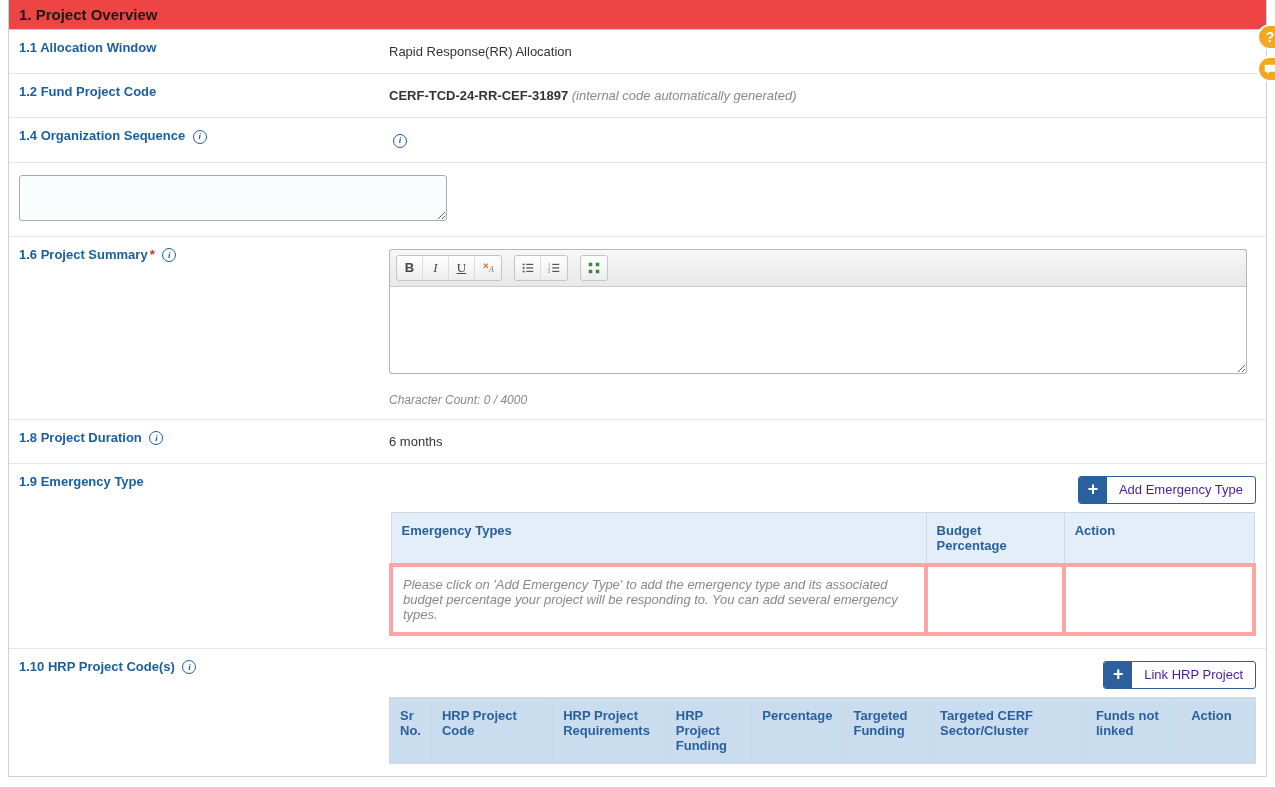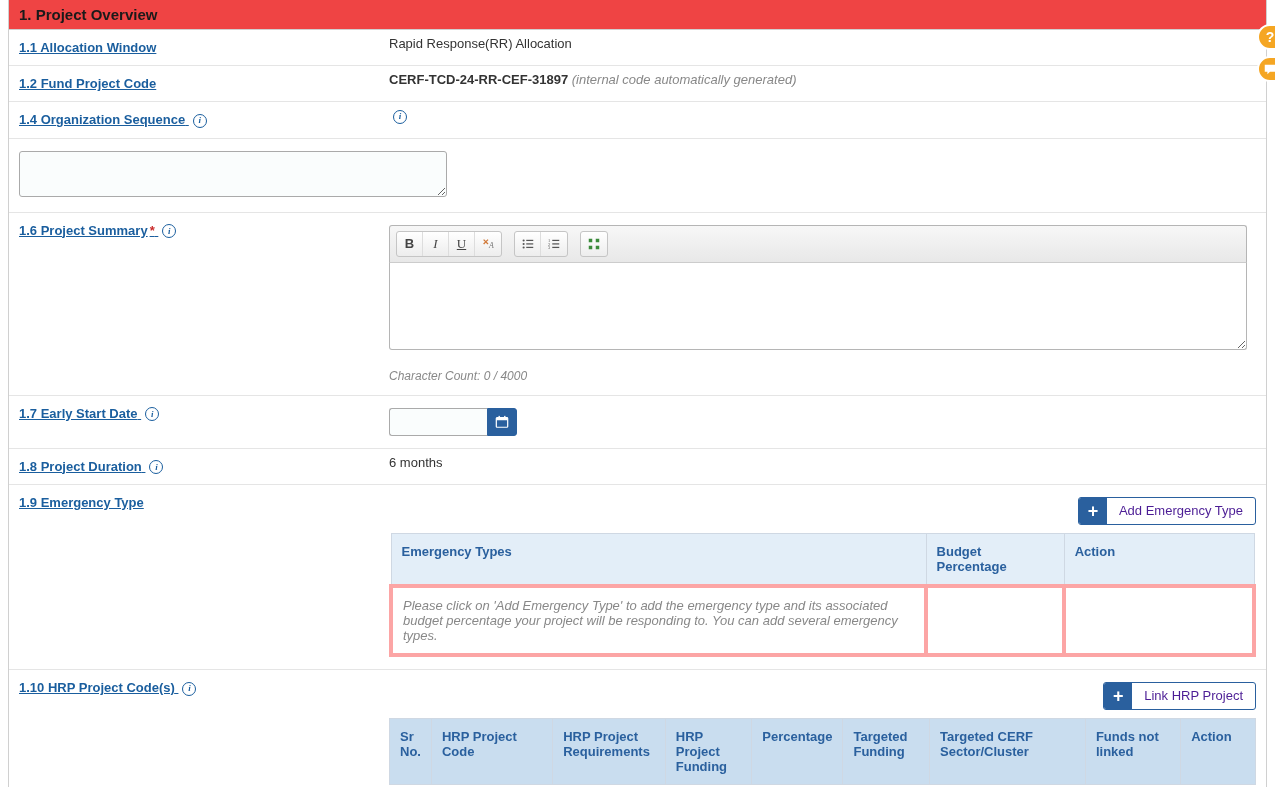--- a/index.html
+++ b/index.html
@@ -24,25 +24,24 @@
     border-bottom: 1px solid #e5e5e5;
   }
   .row:last-child { border-bottom: none; }
   .label-col {
     width: 370px;
     flex-shrink: 0;
     padding: 10px 10px;
     color: #1a5e9e;
     font-weight: 600;
     font-size: 13px;
-    text-decoration: underline;
   }
   .value-col {
     flex: 1;
-    padding: 6px 10px;
+    padding: 14px 10px;
     color: #333;
     font-size: 13px;
   }
   .value-col.padded-top { padding-top: 12px; padding-bottom: 12px; }
   .info-icon {
     display: inline-flex;
     align-items: center;
     justify-content: center;
     width: 14px;
     height: 14px;
@@ -295,39 +294,20 @@
                 </svg>
             </div>
           </div>
         </div>
         <textarea class="rte-body" style=""></textarea>
         <div class="char-count">Character Count: 0 / 4000</div>
       </div>
     </div>
   </div>
 
-  <div class="row">
-    <div class="label-col">
-      <span>1.7 Early Start Date</span>
-      <span class="info-icon">i</span>
-    </div>
-    <div class="value-col padded-top">
-      <div class="date-wrap">
-        <input type="text" value="" style="">
-        <div class="date-btn">
-          <svg width="14" height="14" viewBox="0 0 16 16">
-              <rect x="1.5" y="3" width="13" height="11" rx="1" fill="none" stroke="#fff" stroke-width="1.4"></rect>
-              <rect x="1.5" y="3" width="13" height="3" fill="#fff"></rect>
-              <rect x="4" y="1" width="1.6" height="3" fill="#fff"></rect>
-              <rect x="10.4" y="1" width="1.6" height="3" fill="#fff"></rect>
-            </svg>
-        </div>
-      </div>
-    </div>
-  </div>
 
   <div class="row">
     <div class="label-col">
       <span>1.8 Project Duration</span>
       <span class="info-icon">i</span>
     </div>
     <div class="value-col">6 months</div>
   </div>
 
   <div class="row">

